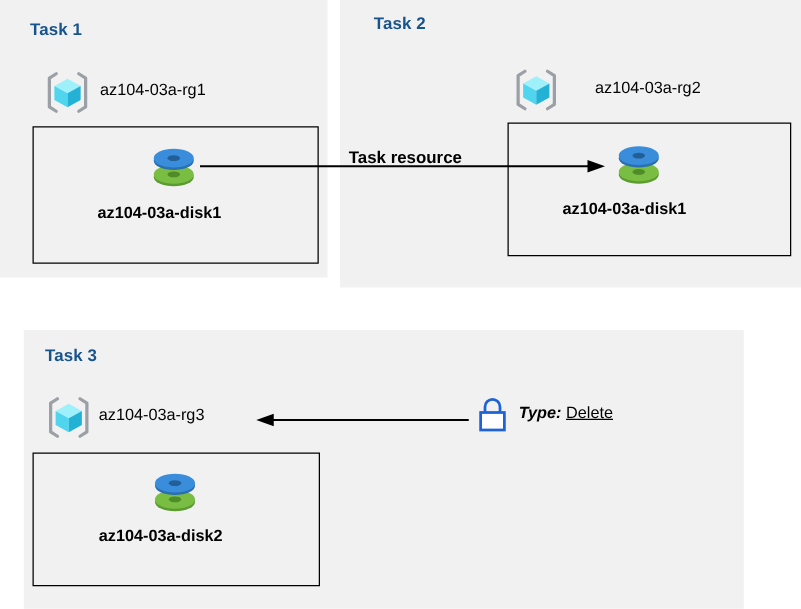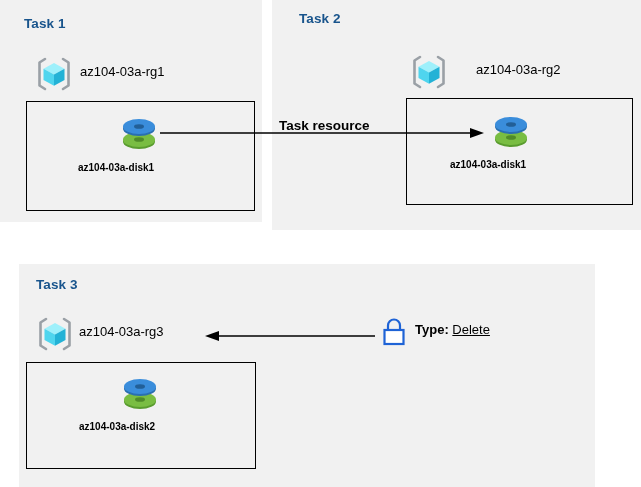--- a/index.html
+++ b/index.html
@@ -82,21 +82,21 @@
   }
   .disk-icon svg { display: block; width: 46px; height: 46px; }
 
   #diskicon-task1 { left: 116px; top: 111px; }
   #diskicon-task2 { left: 488px; top: 109px; }
   #diskicon-task3 { left: 117px; top: 371px; }
 
   .disk-label {
     position: absolute;
     font-weight: bold;
-    font-size: 10px;
+    font-size: 13px;
     color: #000000;
     white-space: nowrap;
   }
   #disklabel-task1 { left: 78px;  top: 162px; }
   #disklabel-task2 { left: 450px; top: 159px; }
   #disklabel-task3 { left: 79px;  top: 421px; }
 
   
   .arrow-svg {
     position: absolute;
@@ -135,20 +135,21 @@
     font-weight: bold;
     font-size: 13px;
     color: #000000;
   }
   .lock-type-row {
     font-size: 13px;
     color: #000000;
   }
   .lock-type-key {
     font-weight: bold;
+    font-style: italic;
   }
   .lock-type-val {
     font-weight: normal;
     text-decoration: underline;
   }
 </style>
 </head>
 <body>
 
 <div class="canvas">

